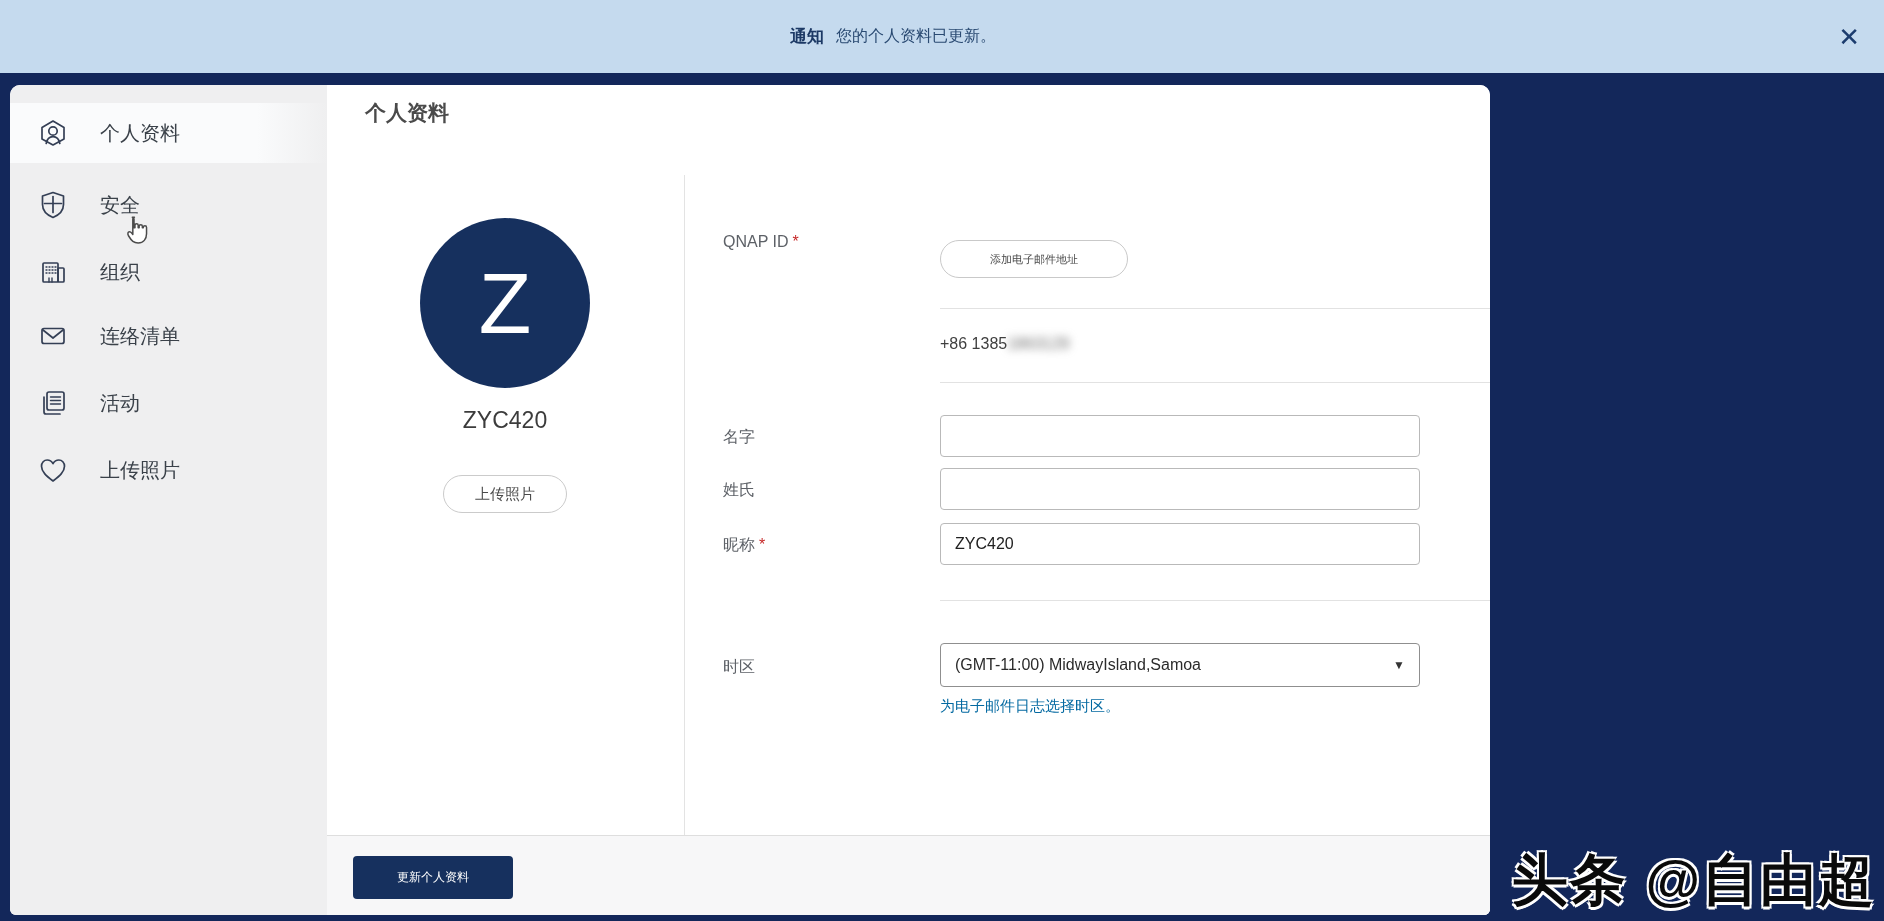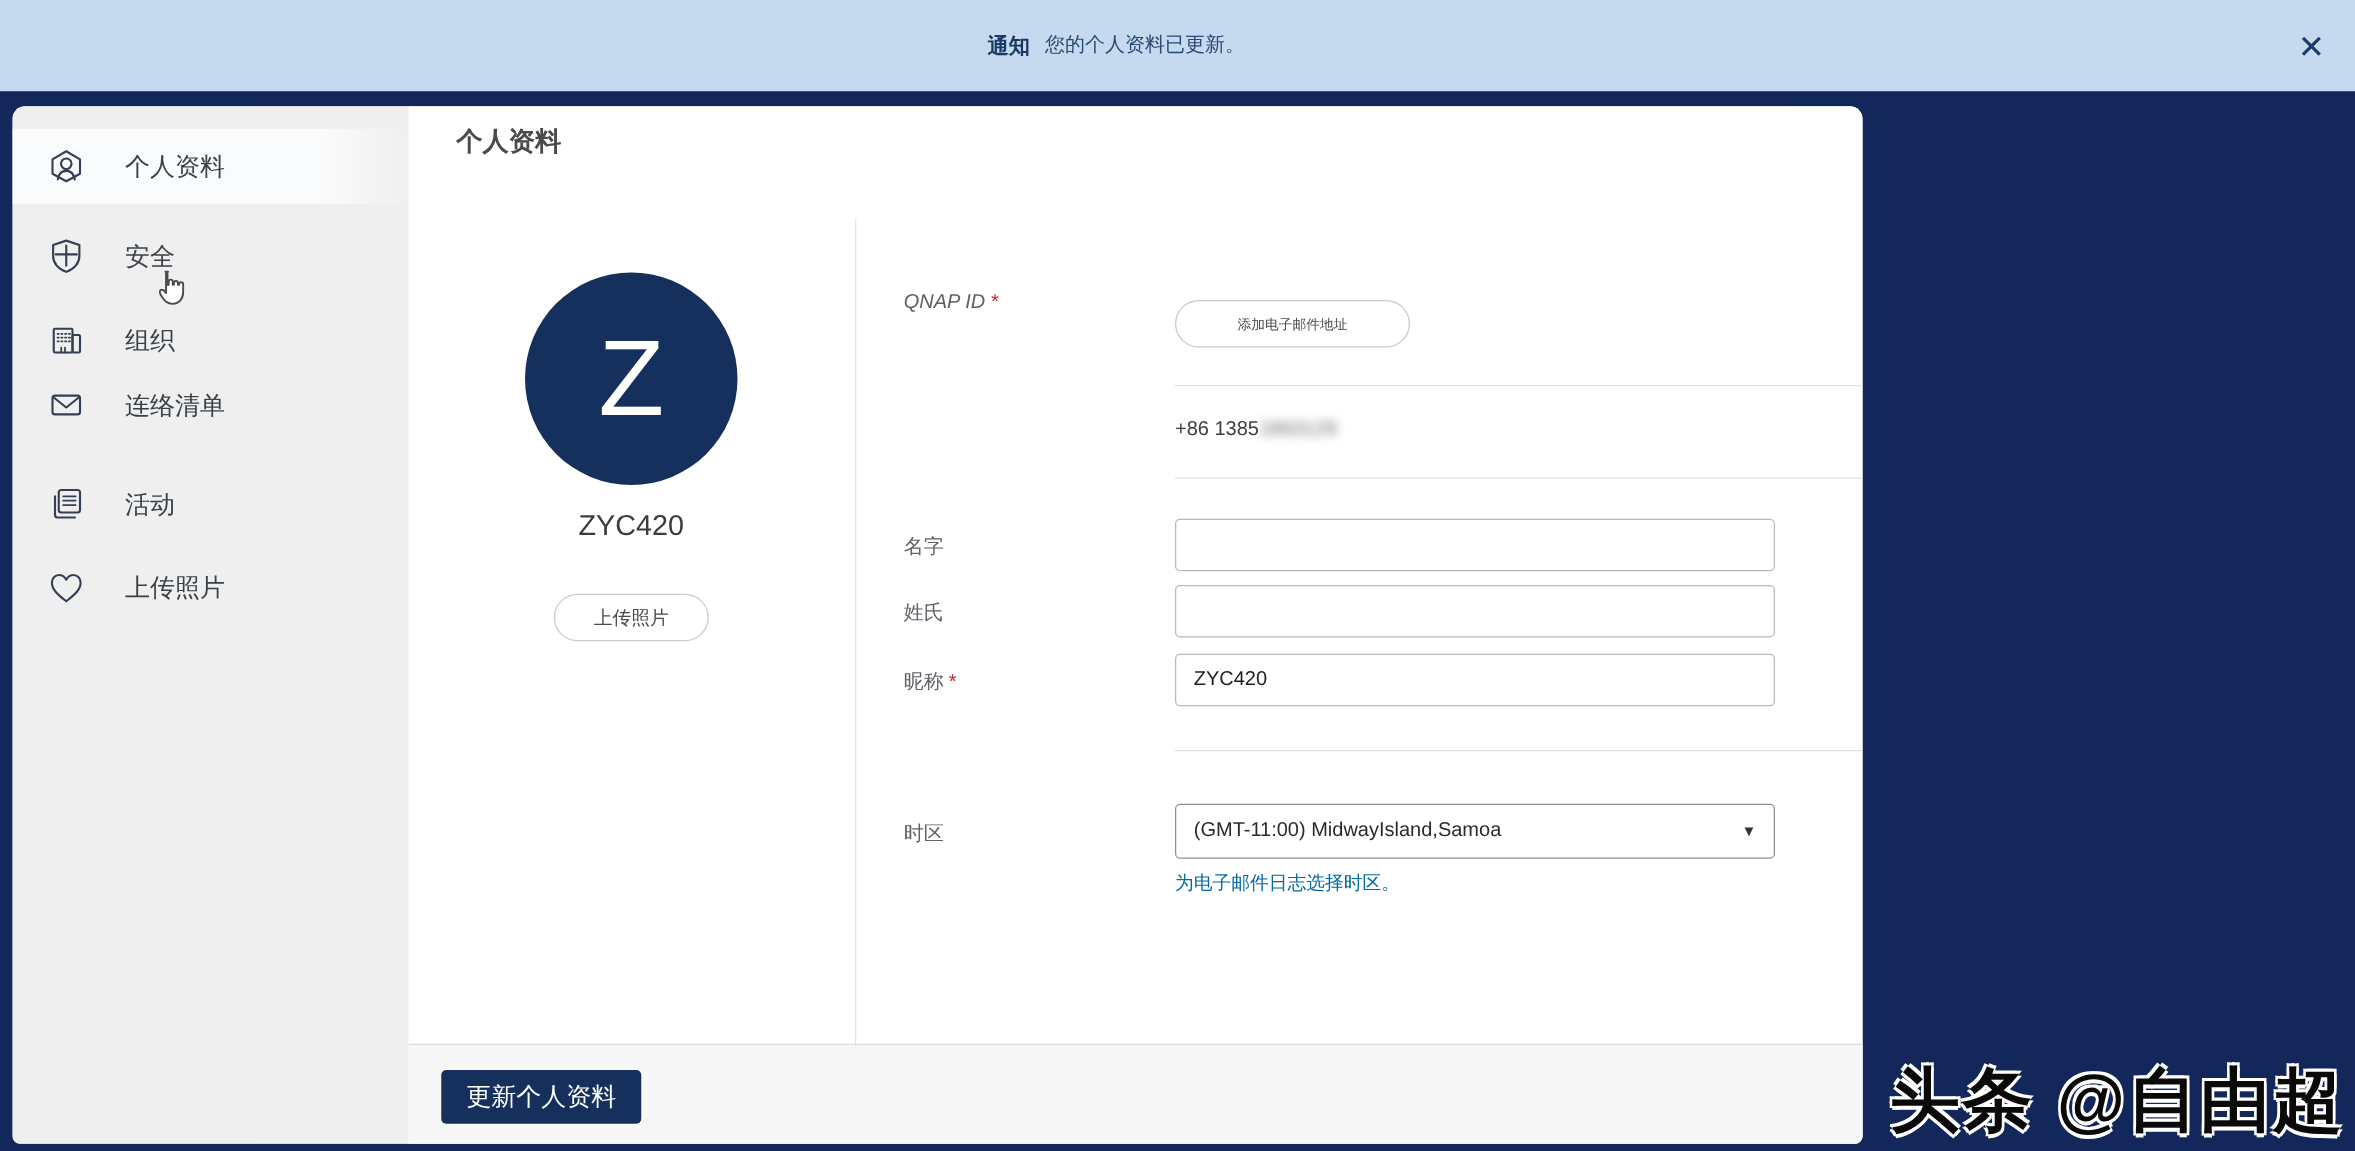--- a/index.html
+++ b/index.html
@@ -60,21 +60,21 @@
   .tz-select { position:absolute; left:613px; top:558px; width:480px; height:44px;
     border:1px solid #8f8f8f; border-radius:4px; background:#fff; display:flex; align-items:center;
     padding:0 14px; font-size:16px; color:#2b2b2b; cursor:pointer; }
   .tz-arrow { margin-left:auto; font-size:12px; color:#333; }
   .hint { position:absolute; left:613px; top:612px; font-size:15px; color:#0369a1; }
 
   
   .footer { position:absolute; left:0; top:750px; width:100%; height:80px;
     background:#f7f7f8; border-top:1px solid #dedede; }
   .update-btn { position:absolute; left:26px; top:20px; width:160px; height:43px;
-    background:#16305e; border:none; border-radius:4px; color:#fff; font-size:20px; cursor:pointer;
+    background:#16305e; border:none; border-radius:4px; color:#fff; font-size:12px; cursor:pointer;
     font-family:"Liberation Sans","DejaVu Sans",sans-serif; }
 
   
   .watermark { position:absolute; right:8px; bottom:2px; font-size:56px; font-weight:bold;
     color:#0a0a0a; letter-spacing:2px; z-index:50;
     text-shadow:-2px -2px 0 #fff, 2px -2px 0 #fff, -2px 2px 0 #fff, 2px 2px 0 #fff, 0 3px 0 #fff; }
 </style>
 </head>
 <body>
 
@@ -114,21 +114,21 @@
       <div class="nav-item" style="top:157px;">
         <span class="nav-icon">
           <svg viewBox="0 0 30 30">
               <rect x="5" y="6" width="15" height="19" rx="1"></rect>
               <rect x="20" y="11" width="6" height="14" rx="1"></rect>
               <path d="M8 10h1M11 10h1M14 10h1M17 10h1M8 13h1M11 13h1M14 13h1M17 13h1M8 16h1M11 16h1M14 16h1M17 16h1M11 21v4M14 21v4" stroke-width="1.4"></path>
             </svg>
         </span>
         <span class="nav-label">组织</span>
       </div>
-      <div class="nav-item" style="top:209px;">
+      <div class="nav-item" style="top:221px;">
         <span class="nav-icon">
           <svg viewBox="0 0 30 30">
               <rect x="4" y="7.5" width="22" height="15" rx="2"></rect>
               <path d="M5 9 l10 8 10-8"></path>
             </svg>
         </span>
         <span class="nav-label">连络清单</span>
       </div>
       <div class="nav-item" style="top:288px;">
         <span class="nav-icon">
@@ -159,21 +159,21 @@
     <main class="main">
       <h1 class="page-title">个人资料</h1>
       <div class="vdiv"></div>
 
       <div class="avatar-circle">
         <span>Z</span>
       </div>
       <div class="avatar-name">ZYC420</div>
       <button class="upload-btn">上传照片</button>
 
-      <div class="f-label" style="top:148px;font-style:italic;">
+      <div class="f-label" style="top:148px;">
         <span>QNAP ID</span><span class="req">*</span>
       </div>
       <button class="pill-btn">添加电子邮件地址</button>
 
       <div class="hdiv" style="top:223px;"></div>
       <div class="phone">
         <span>+86 1385</span><span class="blur">1863129</span>
       </div>
       <div class="hdiv" style="top:297px;"></div>
 

